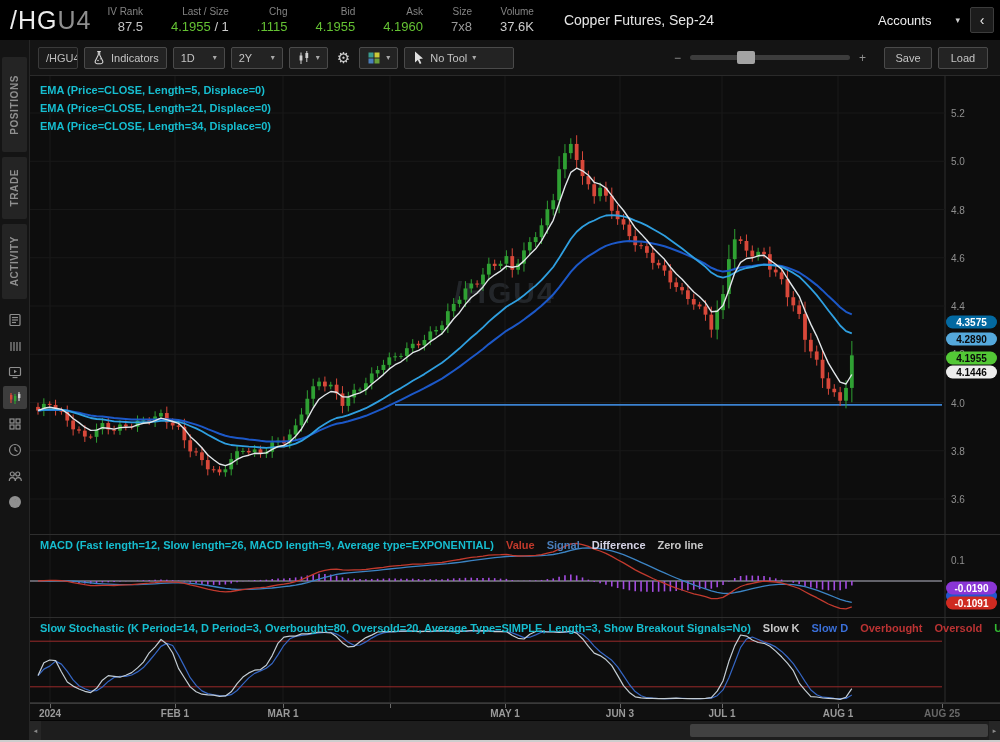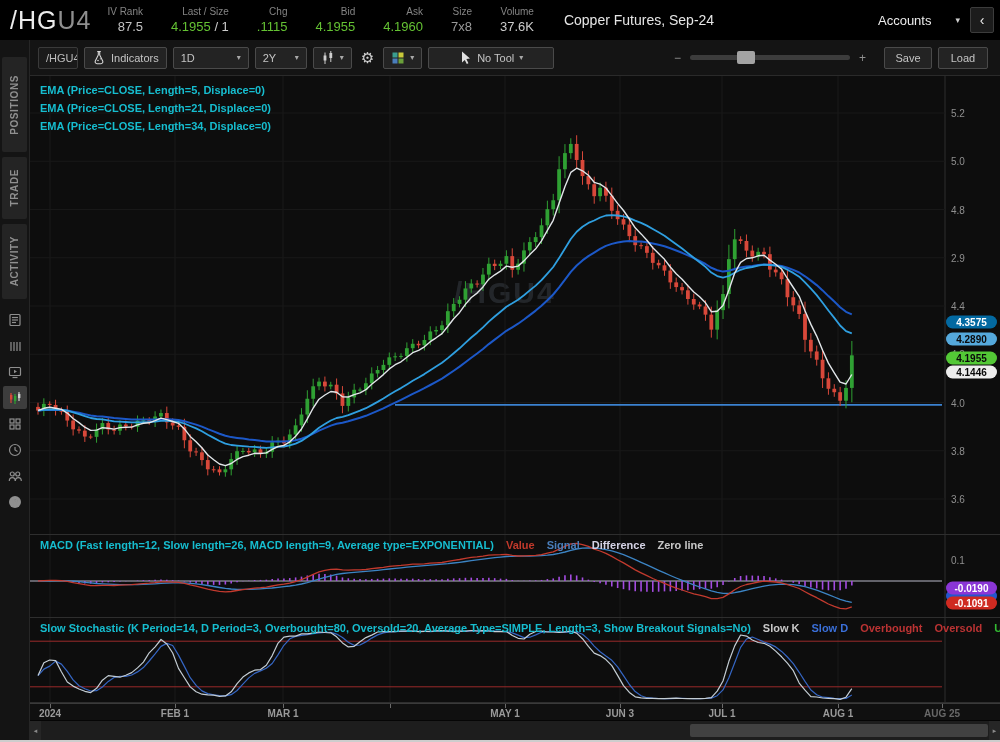--- a/index.html
+++ b/index.html
@@ -201,21 +201,21 @@
       <span>/HGU4</span>
     </div>
     <div class="tbtn">
       <svg width="14" height="15" viewBox="0 0 14 15">
           <path d="M5.2 1.5h3.6M6.3 1.5v3.4L3.3 11a1.9 1.9 0 0 0 1.7 2.7h4A1.9 1.9 0 0 0 10.7 11L7.7 4.9V1.5" stroke="#d8d8d8" stroke-width="1.1" fill="none"></path>
           <circle cx="6" cy="10.5" r=".8" fill="#d8d8d8"></circle>
           <circle cx="8.3" cy="8.8" r=".6" fill="#d8d8d8"></circle>
         </svg>
       <span>Indicators</span>
     </div>
-    <div class="tbtn" style="width:76px;justify-content:space-between">
+    <div class="tbtn" style="width:52px;justify-content:space-between">
       <span>1D</span>
       <span class="chev">▾</span>
     </div>
     <div class="tbtn" style="width:52px;justify-content:space-between">
       <span>2Y</span>
       <span class="chev">▾</span>
     </div>
     <div class="tbtn">
       <svg width="14" height="15" viewBox="0 0 14 15">
           <line x1="4" y1="2.5" x2="4" y2="14" stroke="#cfcfcf"></line>
@@ -230,21 +230,21 @@
     </div>
     <div class="tbtn">
       <svg width="14" height="14" viewBox="0 0 14 14">
           <rect x="1.5" y="1.5" width="5" height="5" fill="#3a9d8f"></rect>
           <rect x="7.5" y="1.5" width="5" height="5" fill="#c9c93a"></rect>
           <rect x="1.5" y="7.5" width="5" height="5" fill="#4a7ebb"></rect>
           <rect x="7.5" y="7.5" width="5" height="5" fill="#6aa03a"></rect>
         </svg>
       <span class="chev">▾</span>
     </div>
-    <div class="tbtn" style="width:126px;justify-content:center">
+    <div class="tbtn" style="width:110px;justify-content:flex-start">
       <svg width="13" height="15" viewBox="0 0 13 15">
           <polygon points="3,1.5 11,8.6 7.4,9.1 9.4,13.2 7.8,14 5.8,9.9 3,12.4" fill="#e0e0e0"></polygon>
         </svg>
       <span>No Tool</span>
       <span class="chev">▾</span>
     </div>
     <div class="zoom-group">
       <span class="zglyph">−</span>
       <div id="slider-track">
         <div id="slider-thumb"></div>
@@ -568,21 +568,21 @@
         </svg>
       <div id="ema-labels">
           <div>EMA (Price=CLOSE, Length=5, Displace=0)</div>
           <div>EMA (Price=CLOSE, Length=21, Displace=0)</div>
           <div>EMA (Price=CLOSE, Length=34, Displace=0)</div>
         </div>
       <div class="axiscol" id="price-axis">
           <div class="axlab" style="top: 37px;">5.2</div>
           <div class="axlab" style="top: 85.25px;">5.0</div>
           <div class="axlab" style="top: 133.5px;">4.8</div>
-          <div class="axlab" style="top: 181.75px;">2.9</div>
+          <div class="axlab" style="top: 181.75px;">4.6</div>
           <div class="axlab" style="top: 230px;">4.4</div>
           <div class="axlab" style="top: 278.25px;">4.2</div>
           <div class="axlab" style="top: 326.5px;">4.0</div>
           <div class="axlab" style="top: 374.75px;">3.8</div>
           <div class="axlab" style="top: 423px;">3.6</div>
           <div class="bubble" style="top: 246px; background: #0369a1; color: rgb(255, 255, 255);">4.3575</div>
           <div class="bubble" style="top: 263px; background: rgb(85, 169, 220); color: rgb(10, 10, 10);">4.2890</div>
           <div class="bubble" style="top: 282px; background: rgb(83, 200, 54); color: rgb(10, 10, 10);">4.1955</div>
           <div class="bubble" style="top: 296px; background: rgb(237, 237, 237); color: rgb(10, 10, 10);">4.1446</div>
         </div>

